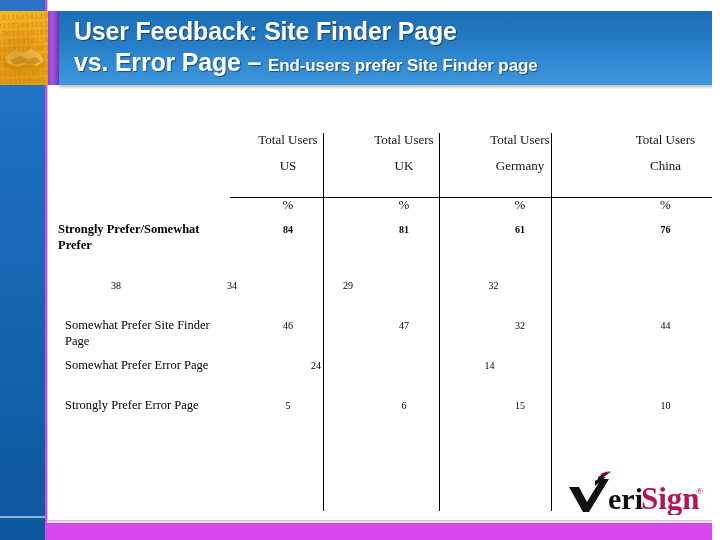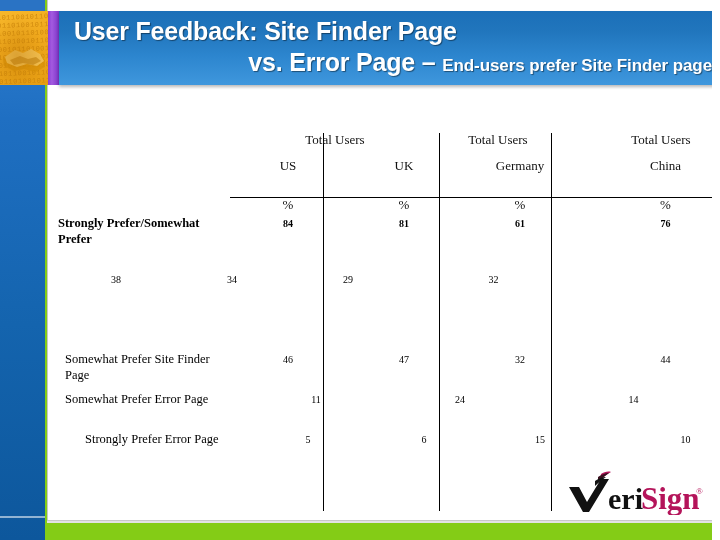--- a/index.html
+++ b/index.html
@@ -11,21 +11,21 @@
     width: 720px;
     height: 540px;
     overflow: hidden;
     font-family: "Liberation Serif", serif;
   }
 
   #slide {
     position: relative;
     width: 712px;
     height: 540px;
-    background: #84cc16;
+    background: #d946ef;
     overflow: hidden;
   }
 
   
   .rail {
     position: absolute;
     left: 0;
     top: 0;
     width: 45px;
     height: 540px;
@@ -142,21 +142,20 @@
   }
   .title-line1 {
     font-size: 25px;
     line-height: 31px;
     letter-spacing: -0.2px;
   }
   .title-line2 {
     font-size: 25px;
     line-height: 31px;
     letter-spacing: -0.2px;
-    text-align: right;
   }
   .title-sub {
     font-size: 17px;
     font-weight: bold;
     letter-spacing: -0.1px;
   }
 
   
   .tbl {
     position: absolute;
@@ -182,21 +181,21 @@
     position: relative;
   }
   .c-val.wide { flex: 0 0 175px; width: 175px; }
 
   .hdr-top .c-val,
   .hdr-sub .c-val,
   .hdr-pct .c-val {
     font-size: 13px;
     color: #111;
   }
-  .hdr-top { height: 22px; gap: 47px; }
+  .hdr-top { height: 22px; }
   .hdr-sub { height: 29px; }
   .hdr-pct { height: 34px; }
   .hdr-top .c-val { padding-top: 4px; }
   .hdr-sub .c-val { padding-top: 8px; }
   .hdr-pct .c-val { padding-top: 18px; }
 
   .hrule {
     position: absolute;
     left: 172px;
     top: 69px;
@@ -228,25 +227,25 @@
   .drow .c-val {
     font-size: 10px;
     line-height: 16px;
     color: #000;
     padding-top: 1px;
   }
   .drow.bold .c-label,
   .drow.bold .c-val {
     font-weight: bold;
   }
-  .drow.r0 { margin-top: 2px; height: 56px; }
+  .drow.r0 { margin-top: 8px; height: 56px; }
   .drow.r1 { height: 40px; }
-  .drow.r2 { height: 40px; margin-top: 40px; }
+  .drow.r2 { height: 40px; }
   .drow.r3 { height: 40px; gap: 28px; }
-  .drow.r4 { height: 40px; margin-left: 20px; }
+  .drow.r4 { height: 40px; }
 
   .indent { padding-left: 7px; display: block; }
 
   
   .logo {
     position: absolute;
     left: 565px;
     top: 471px;
     width: 140px;
     height: 44px;
@@ -350,21 +349,20 @@
       <div class="c-val">46</div>
       <div class="c-val">47</div>
       <div class="c-val">32</div>
       <div class="c-val wide">44</div>
     </div>
 
     <div class="drow r3">
       <div class="c-label">
         <span class="indent">Somewhat Prefer Error Page</span>
       </div>
-      <div class="c-val">11</div>
       <div class="c-val">24</div>
       <div class="c-val wide">14</div>
     </div>
 
     <div class="drow r4">
       <div class="c-label">
         <span class="indent">Strongly Prefer Error Page</span>
       </div>
       <div class="c-val">5</div>
       <div class="c-val">6</div>

